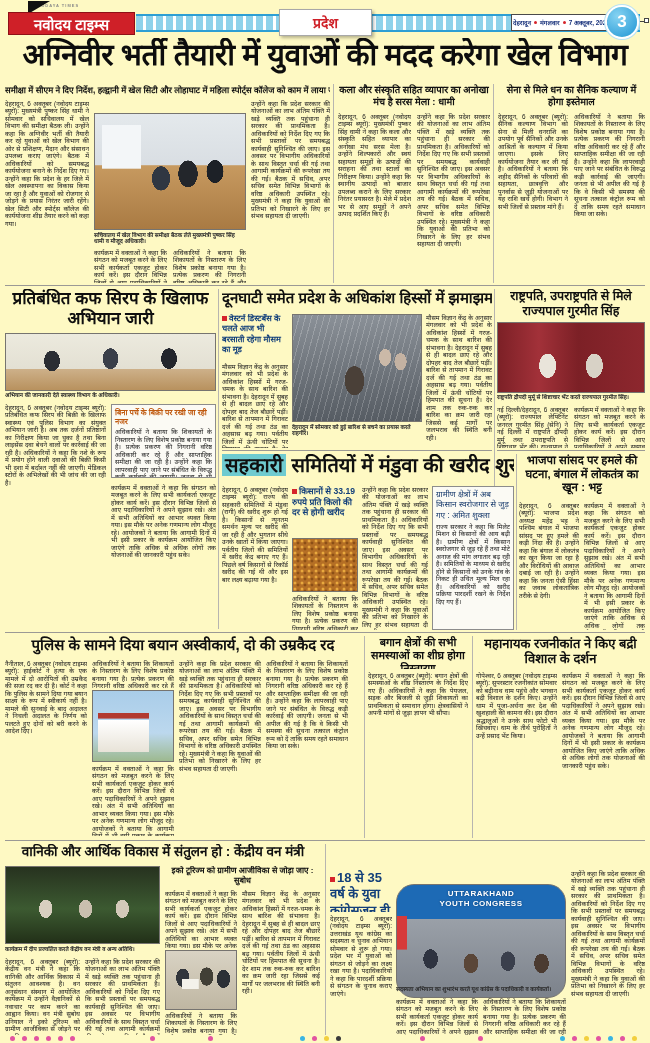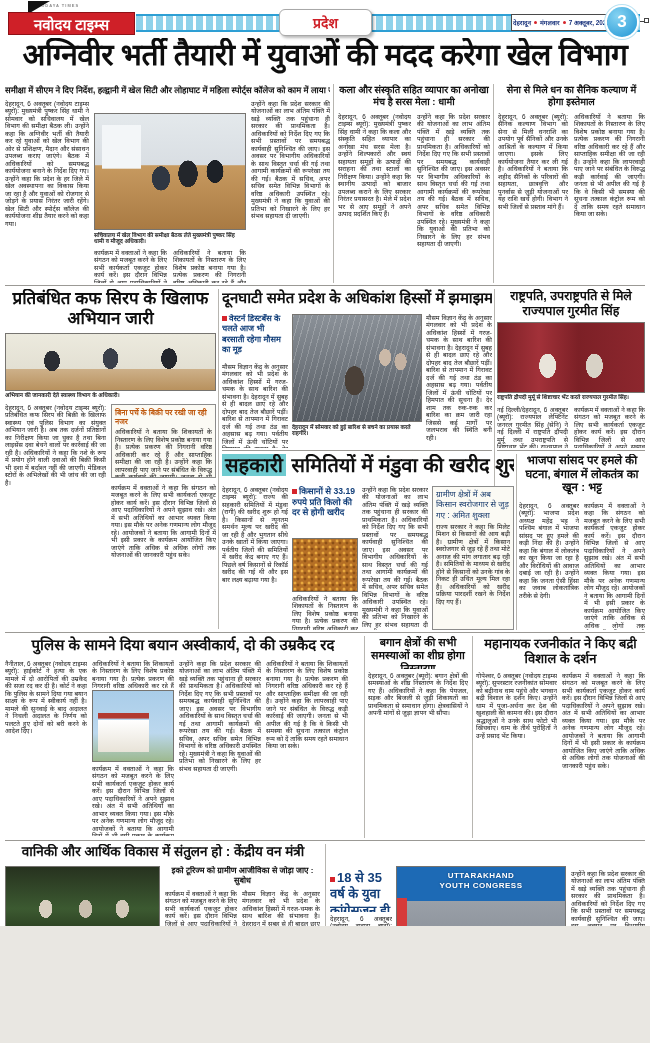--- a/index.html
+++ b/index.html
@@ -1,16 +1,16 @@
 <!DOCTYPE html>
 <html lang="hi"><head>
 <meta charset="utf-8">
 <style>
   html,body{margin:0;padding:0;background:#e9e7e2;}
-  .page{position:relative;width:650px;height:926px;background:#ffffff;margin:0 auto;
+  .page{position:relative;width:650px;height:1043px;background:#fef9c3;margin:0 auto;
         font-family:"Liberation Sans","DejaVu Sans",sans-serif;color:#1b1b1b;overflow:hidden;}
   .abs{position:absolute;box-sizing:border-box;}
   
   .mast-tiny{font-size:4px;letter-spacing:1px;color:#8a8a8a;font-weight:700;}
   .corner-fold{width:0;height:0;border-top:13px solid #111;border-right:22px solid transparent;}
   .logo-box{background:#cf2028;border:1px solid #8f1016;color:#fff;font-weight:800;
             font-size:15px;display:flex;align-items:center;justify-content:center;}
   .stripe-bar{background:repeating-linear-gradient(90deg,#8fd2ea 0 7px,#ffffff 7px 10px);
               border-top:2px solid #2e9fd4;border-bottom:2px solid #2e9fd4;}
   .section-box{background:#fff;border:1px solid #a8a8a8;box-shadow:2px 2px 3px rgba(0,0,0,.28);
@@ -96,21 +96,21 @@
 </style>
 </head>
 <body>
 
 <div class="page">
 
   <div class="abs mast-tiny" style="left:30px;top:3px;">NAVODAYA TIMES</div>
   <div class="abs corner-fold" style="left:28px;top:1px;"></div>
   <div class="abs stripe-bar" style="left:136px;top:14px;width:504px;height:18px;"></div>
   <div class="abs logo-box" style="left:8px;top:12px;width:127px;height:23px;">नवोदय टाइम्स</div>
-  <div class="abs section-box" style="left:279px;top:9px;width:93px;height:27px;border-radius:6px;">प्रदेश</div>
+  <div class="abs section-box" style="left:279px;top:9px;width:93px;height:27px;">प्रदेश</div>
   <div class="abs date-box" style="left:511px;top:14px;width:101px;height:17px;">
     <span>देहरादून</span>
       <span class="rdot"></span>
       <span>मंगलवार</span>
       <span class="rdot"></span>
       <span>7 अक्तूबर, 2025</span>
   </div>
   <div class="abs page-circle" style="left:607px;top:7px;width:30px;height:30px;">3</div>
   <div class="abs" style="left:637px;top:21px;width:8px;height:1px;background:#444;"></div>
   <div class="abs" style="left:644px;top:18px;width:5px;height:5px;border:1px solid #444;background:#fff;"></div>
@@ -224,21 +224,21 @@
   <div class="abs photo ph-cert" style="left:165px;top:950px;width:72px;height:60px;"></div>
   <div class="abs bt" style="left:165px;top:1012px;width:72px;height:23px;">अधिकारियों ने बताया कि शिकायतों के निस्तारण के लिए विशेष प्रकोष्ठ बनाया गया है। प्रत्येक प्रकरण की निगरानी वरिष्ठ अधिकारी कर रहे हैं और साप्ताहिक समीक्षा की जा रही है। उन्होंने कहा कि लापरवाही पाए जाने पर संबंधित के विरुद्ध कड़ी कार्रवाई की जाएगी। जनता से भी अपील की गई है कि वे किसी भी समस्या की सूचना तत्काल कंट्रोल रूम को दें ताकि समय रहते समाधान किया जा सके।</div>
   <div class="abs bt" style="left:242px;top:890px;width:78px;height:145px;">मौसम विज्ञान केंद्र के अनुसार मंगलवार को भी प्रदेश के अधिकांश हिस्सों में गरज-चमक के साथ बारिश की संभावना है। देहरादून में सुबह से ही बादल छाए रहे और दोपहर बाद तेज बौछारें पड़ीं। बारिश से तापमान में गिरावट दर्ज की गई तथा ठंड का अहसास बढ़ गया। पर्वतीय जिलों में ऊंची चोटियों पर हिमपात की सूचना है। देर शाम तक रुक-रुक कर बारिश का क्रम जारी रहा जिससे कई मार्गों पर जलभराव की स्थिति बनी रही।</div>
 
   <div class="abs v-rule" style="left:325px;top:844px;height:191px;"></div>
 
   <div class="abs callout" style="left:330px;top:870px;width:62px;height:42px;font-size:13px;">
     <span class="sqr"></span><span>18 से 35 वर्ष के युवा कांग्रेसजन ही आवेदन के पात्र</span>
   </div>
   <div class="abs bt" style="left:330px;top:915px;width:62px;height:120px;">देहरादून, 6 अक्तूबर (नवोदय टाइम्स ब्यूरो): उत्तराखंड यूथ कांग्रेस का सदस्यता व चुनाव अभियान सोमवार से शुरू हो गया। प्रदेश भर में युवाओं को संगठन से जोड़ने का लक्ष्य रखा गया है। पदाधिकारियों ने कहा कि पारदर्शी प्रक्रिया से संगठन के चुनाव कराए जाएंगे।</div>
-  <div class="abs photo ph-youth" style="left:396px;top:866px;width:170px;height:114px;">
+  <div class="abs photo ph-youth" style="left:396px;top:884px;width:170px;height:114px;border-radius:18px;">
     <span class="banner-txt">
       <span>UTTARAKHAND</span><br>
       <span>YOUTH CONGRESS</span>
     </span>
   </div>
   <div class="abs cap" style="left:396px;top:986px;width:170px;height:9px;">सदस्यता अभियान का शुभारंभ करते यूथ कांग्रेस के पदाधिकारी व कार्यकर्ता।</div>
   <div class="abs bt" style="left:396px;top:998px;width:82px;height:37px;">कार्यक्रम में वक्ताओं ने कहा कि संगठन को मजबूत करने के लिए सभी कार्यकर्ता एकजुट होकर कार्य करें। इस दौरान विभिन्न जिलों से आए पदाधिकारियों ने अपने सुझाव रखे। अंत में सभी अतिथियों का आभार व्यक्त किया गया। इस मौके पर अनेक गणमान्य लोग मौजूद रहे। आयोजकों ने बताया कि आगामी दिनों में भी इसी प्रकार के कार्यक्रम आयोजित किए जाएंगे ताकि अधिक से अधिक लोगों तक योजनाओं की जानकारी पहुंच सके।</div>
   <div class="abs bt" style="left:483px;top:998px;width:83px;height:37px;">अधिकारियों ने बताया कि शिकायतों के निस्तारण के लिए विशेष प्रकोष्ठ बनाया गया है। प्रत्येक प्रकरण की निगरानी वरिष्ठ अधिकारी कर रहे हैं और साप्ताहिक समीक्षा की जा रही है। उन्होंने कहा कि लापरवाही पाए जाने पर संबंधित के विरुद्ध कड़ी कार्रवाई की जाएगी। जनता से भी अपील की गई है कि वे किसी भी समस्या की सूचना तत्काल कंट्रोल रूम को दें ताकि समय रहते समाधान किया जा सके।</div>
   <div class="abs bt" style="left:571px;top:870px;width:74px;height:165px;">उन्होंने कहा कि प्रदेश सरकार की योजनाओं का लाभ अंतिम पंक्ति में खड़े व्यक्ति तक पहुंचाना ही सरकार की प्राथमिकता है। अधिकारियों को निर्देश दिए गए कि सभी प्रस्तावों पर समयबद्ध कार्यवाही सुनिश्चित की जाए। इस अवसर पर विभागीय अधिकारियों के साथ विस्तृत चर्चा की गई तथा आगामी कार्यक्रमों की रूपरेखा तय की गई। बैठक में सचिव, अपर सचिव समेत विभिन्न विभागों के वरिष्ठ अधिकारी उपस्थित रहे। मुख्यमंत्री ने कहा कि युवाओं की प्रतिभा को निखारने के लिए हर संभव सहायता दी जाएगी।</div>
 

